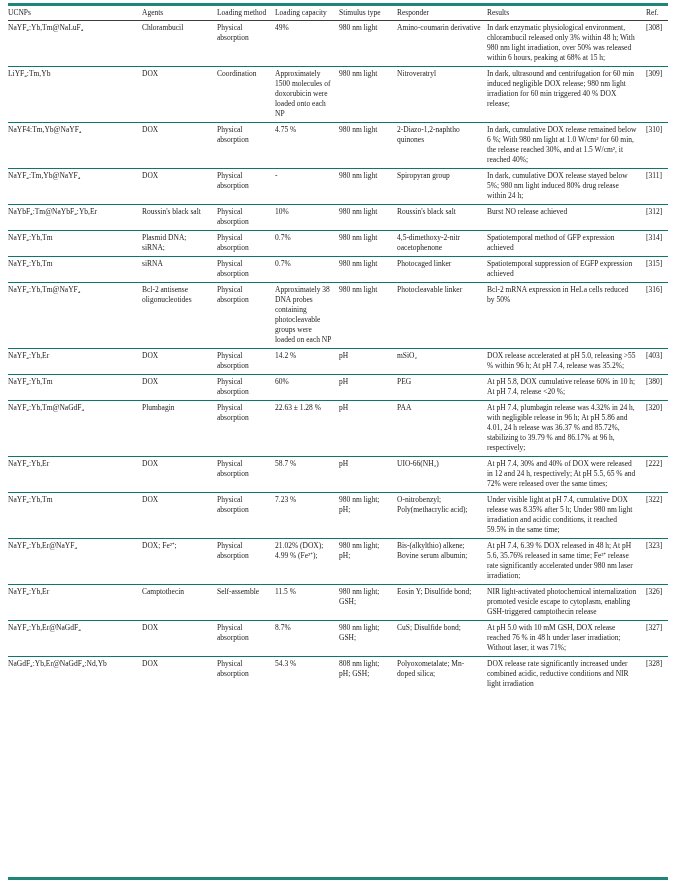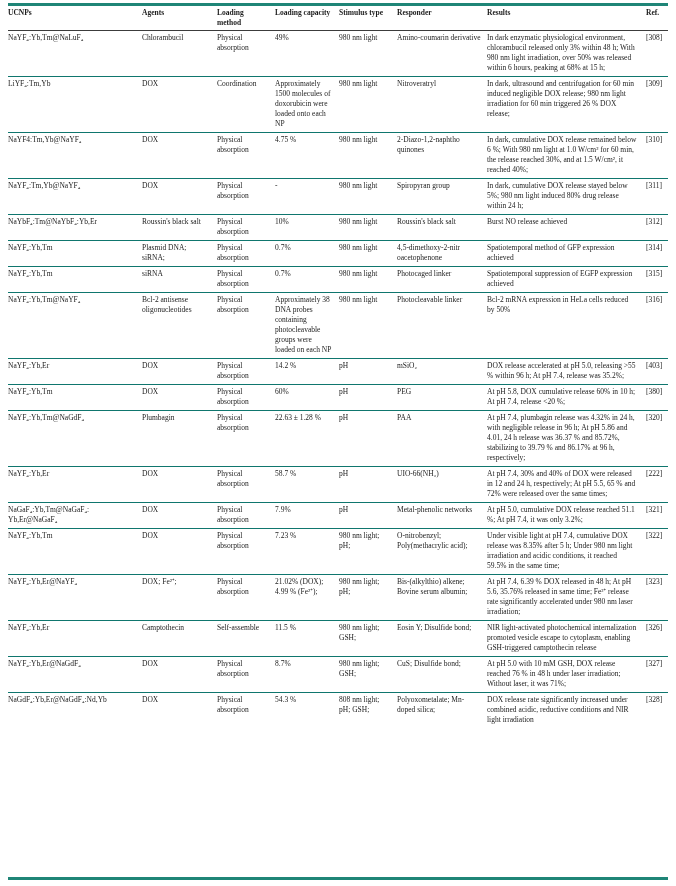--- a/index.html
+++ b/index.html
@@ -27,21 +27,21 @@
   col.c3 { width: 64px; }
   col.c4 { width: 58px; }
   col.c5 { width: 90px; }
   col.c6 { width: 159px; }
   col.c7 { width: 22px; }
   th, td {
     text-align: left; vertical-align: top; font-weight: normal;
     padding: 2px 6px 3px 0;
     overflow-wrap: break-word;
   }
-  thead th { padding-bottom: 2px; font-weight: bold; }
+  thead th { padding-bottom: 2px; }
   thead tr { border-bottom: 1px solid #3c3c3c; }
   tbody tr + tr { border-top: 1px solid #0f766e; }
   td.c6 { padding-right: 9px; margin-top: 8px; }
   td.c7, th.c7 { padding-right: 0; }
 </style>
 </head>
 <body>
 
 <div class="page">
   <div class="rule-thick rule-top"></div>
@@ -80,21 +80,21 @@
           <td class="c6">In dark enzymatic physiological environment, chlorambucil released only 3% within 48 h; With 980 nm light irradiation, over 50% was released within 6 hours, peaking at 68% at 15 h;</td>
           <td class="c7">[308]</td>
         </tr>
         <tr>
           <td class="c0">LiYF₄:Tm,Yb</td>
           <td class="c1">DOX</td>
           <td class="c2">Coordination</td>
           <td class="c3">Approximately 1500 molecules of doxorubicin were loaded onto each NP</td>
           <td class="c4">980 nm light</td>
           <td class="c5">Nitroveratryl</td>
-          <td class="c6">In dark, ultrasound and centrifugation for 60 min induced negligible DOX release; 980 nm light irradiation for 60 min triggered 26 % DOX release;</td>
+          <td class="c6">In dark, ultrasound and centrifugation for 60 min induced negligible DOX release; 980 nm light irradiation for 60 min triggered 40 % DOX release;</td>
           <td class="c7">[309]</td>
         </tr>
         <tr>
           <td class="c0">NaYF4:Tm,Yb@NaYF₄</td>
           <td class="c1">DOX</td>
           <td class="c2">Physical absorption</td>
           <td class="c3">4.75 %</td>
           <td class="c4">980 nm light</td>
           <td class="c5">2-Diazo-1,2-naphtho quinones</td>
           <td class="c6">In dark, cumulative DOX release remained below 6 %; With 980 nm light at 1.0 W/cm² for 60 min, the release reached 30%, and at 1.5 W/cm², it reached 40%;</td>
@@ -182,30 +182,20 @@
         </tr>
         <tr>
           <td class="c0">NaYF₄:Yb,Er</td>
           <td class="c1">DOX</td>
           <td class="c2">Physical absorption</td>
           <td class="c3">58.7 %</td>
           <td class="c4">pH</td>
           <td class="c5">UIO-66(NH₂)</td>
           <td class="c6">At pH 7.4, 30% and 40% of DOX were released in 12 and 24 h, respectively; At pH 5.5, 65 % and 72% were released over the same times;</td>
           <td class="c7">[222]</td>
-        </tr>
-        <tr>
-          <td class="c0">NaGaF₄:Yb,Tm@NaGaF₄: Yb,Er@NaGaF₄</td>
-          <td class="c1">DOX</td>
-          <td class="c2">Physical absorption</td>
-          <td class="c3">7.9%</td>
-          <td class="c4">pH</td>
-          <td class="c5">Metal-phenolic networks</td>
-          <td class="c6">At pH 5.0, cumulative DOX release reached 51.1 %; At pH 7.4, it was only 3.2%;</td>
-          <td class="c7">[321]</td>
         </tr>
         <tr>
           <td class="c0">NaYF₄:Yb,Tm</td>
           <td class="c1">DOX</td>
           <td class="c2">Physical absorption</td>
           <td class="c3">7.23 %</td>
           <td class="c4">980 nm light; pH;</td>
           <td class="c5">O-nitrobenzyl; Poly(methacrylic acid);</td>
           <td class="c6">Under visible light at pH 7.4, cumulative DOX release was 8.35% after 5 h; Under 980 nm light irradiation and acidic conditions, it reached 59.5% in the same time;</td>
           <td class="c7">[322]</td>

